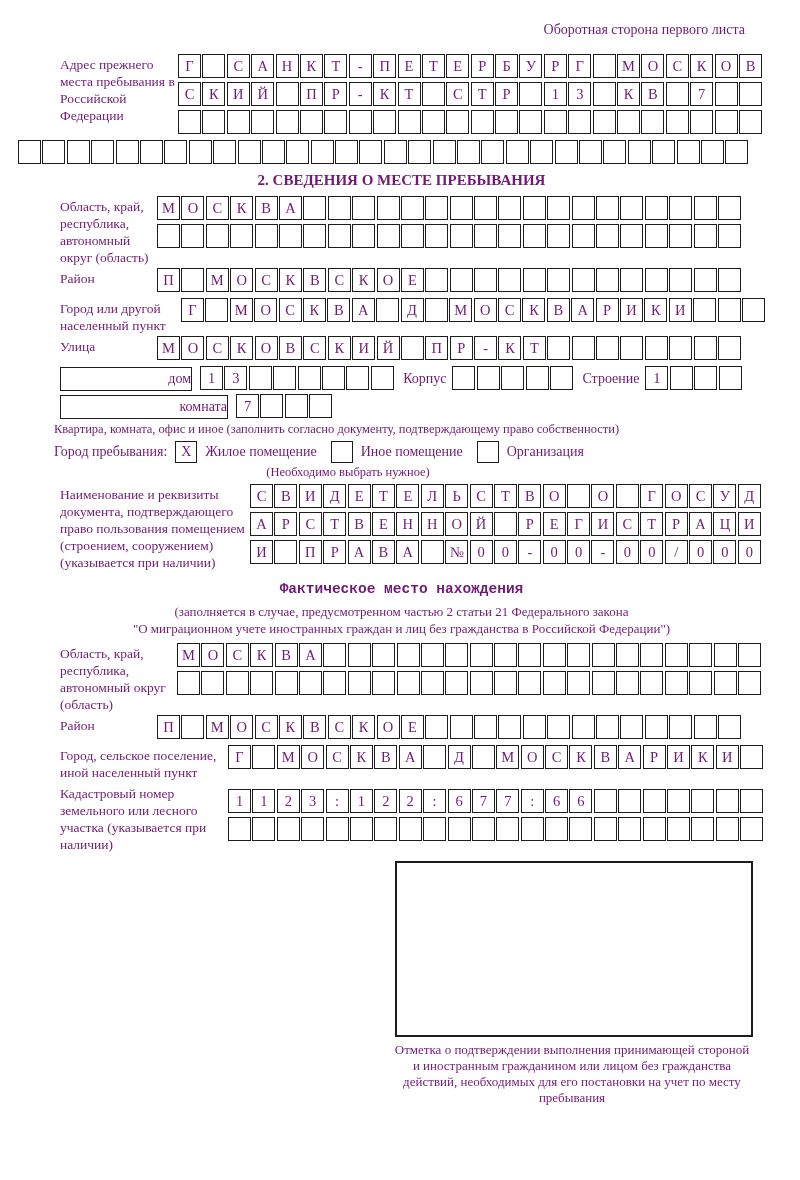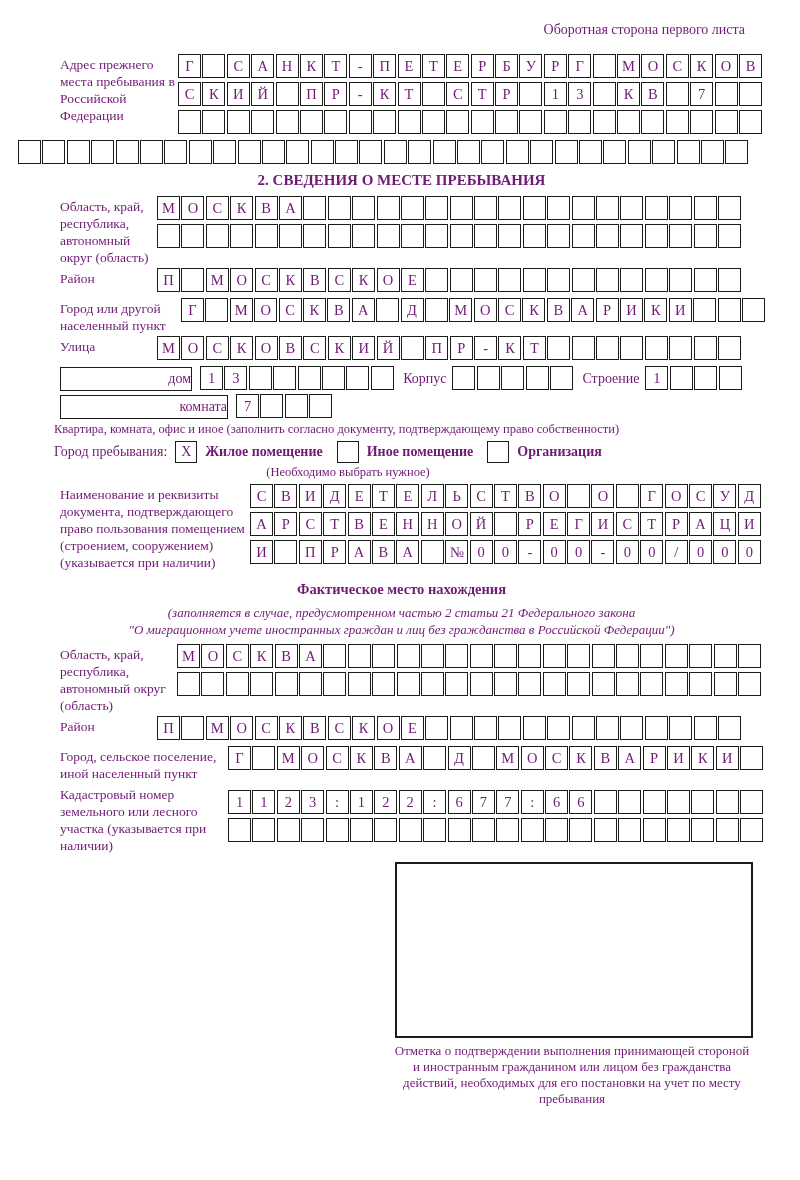--- a/index.html
+++ b/index.html
@@ -20,33 +20,33 @@
     text-align:center; font-size:14.5px; line-height:22px; flex:none;
     font-family:"Liberation Serif", serif; background:#fff;
   }
   .fullrow { margin-left:0; }
 
   .caption { font-size:12.5px; line-height:15px; margin-bottom:3px; }
   .caption.center { text-align:center; }
   .caption.left { margin-left:36px; }
 
   .sec-title { text-align:center; font-weight:bold; font-size:15px; margin:6px 0 7px 0; }
-  .sec-title3 { text-align:center; font-weight:bold; font-size:14.5px; margin:10px 0 6px 0; }
-  .law-caption { text-align:center; font-size:13px; line-height:17px;font-style:italic; }
+  .sec-title3 { text-align:center; font-weight:bold; font-size:14.5px; margin:10px 0 6px 0;font-family:Liberation Mono, monospace; }
+  .law-caption { text-align:center; font-size:13px; line-height:17px; }
 
   .inline-row { display:flex; align-items:center; margin-left:42px; margin-bottom:2px; }
   .wordbox {
     border:1.5px solid #1c1c1c; height:22px; line-height:22px; text-align:right;
     font-size:14px; margin-right:8px; flex:none; background:#fff;
   }
   .inline-label { font-size:14px; margin:0 6px 0 8px; flex:none; }
 
   .mesto { margin-left:36px; margin-top:4px; }
   .mlabel { font-size:14px; margin-right:8px; }
-  .opt-label { font-size:14px; margin:0 14px 0 8px;font-weight:bold; }
+  .opt-label { font-size:14px; margin:0 14px 0 8px; }
   .checkbox {
     width:20px; height:20px; border:1.5px solid #1c1c1c; display:inline-flex;
     align-items:center; justify-content:center; font-size:14px; flex:none; background:#fff;
   }
 
   .stamp-box { width:354px; height:172px; border:2px solid #1c1c1c; margin-left:377px; margin-top:8px; background:#fff; }
   .stamp-caption { width:364px; margin-left:372px; margin-top:5px; text-align:center; font-size:13px; line-height:16px; }
 
   .mt4 { margin-top:4px; } .mt2 { margin-top:2px; }
 </style>

